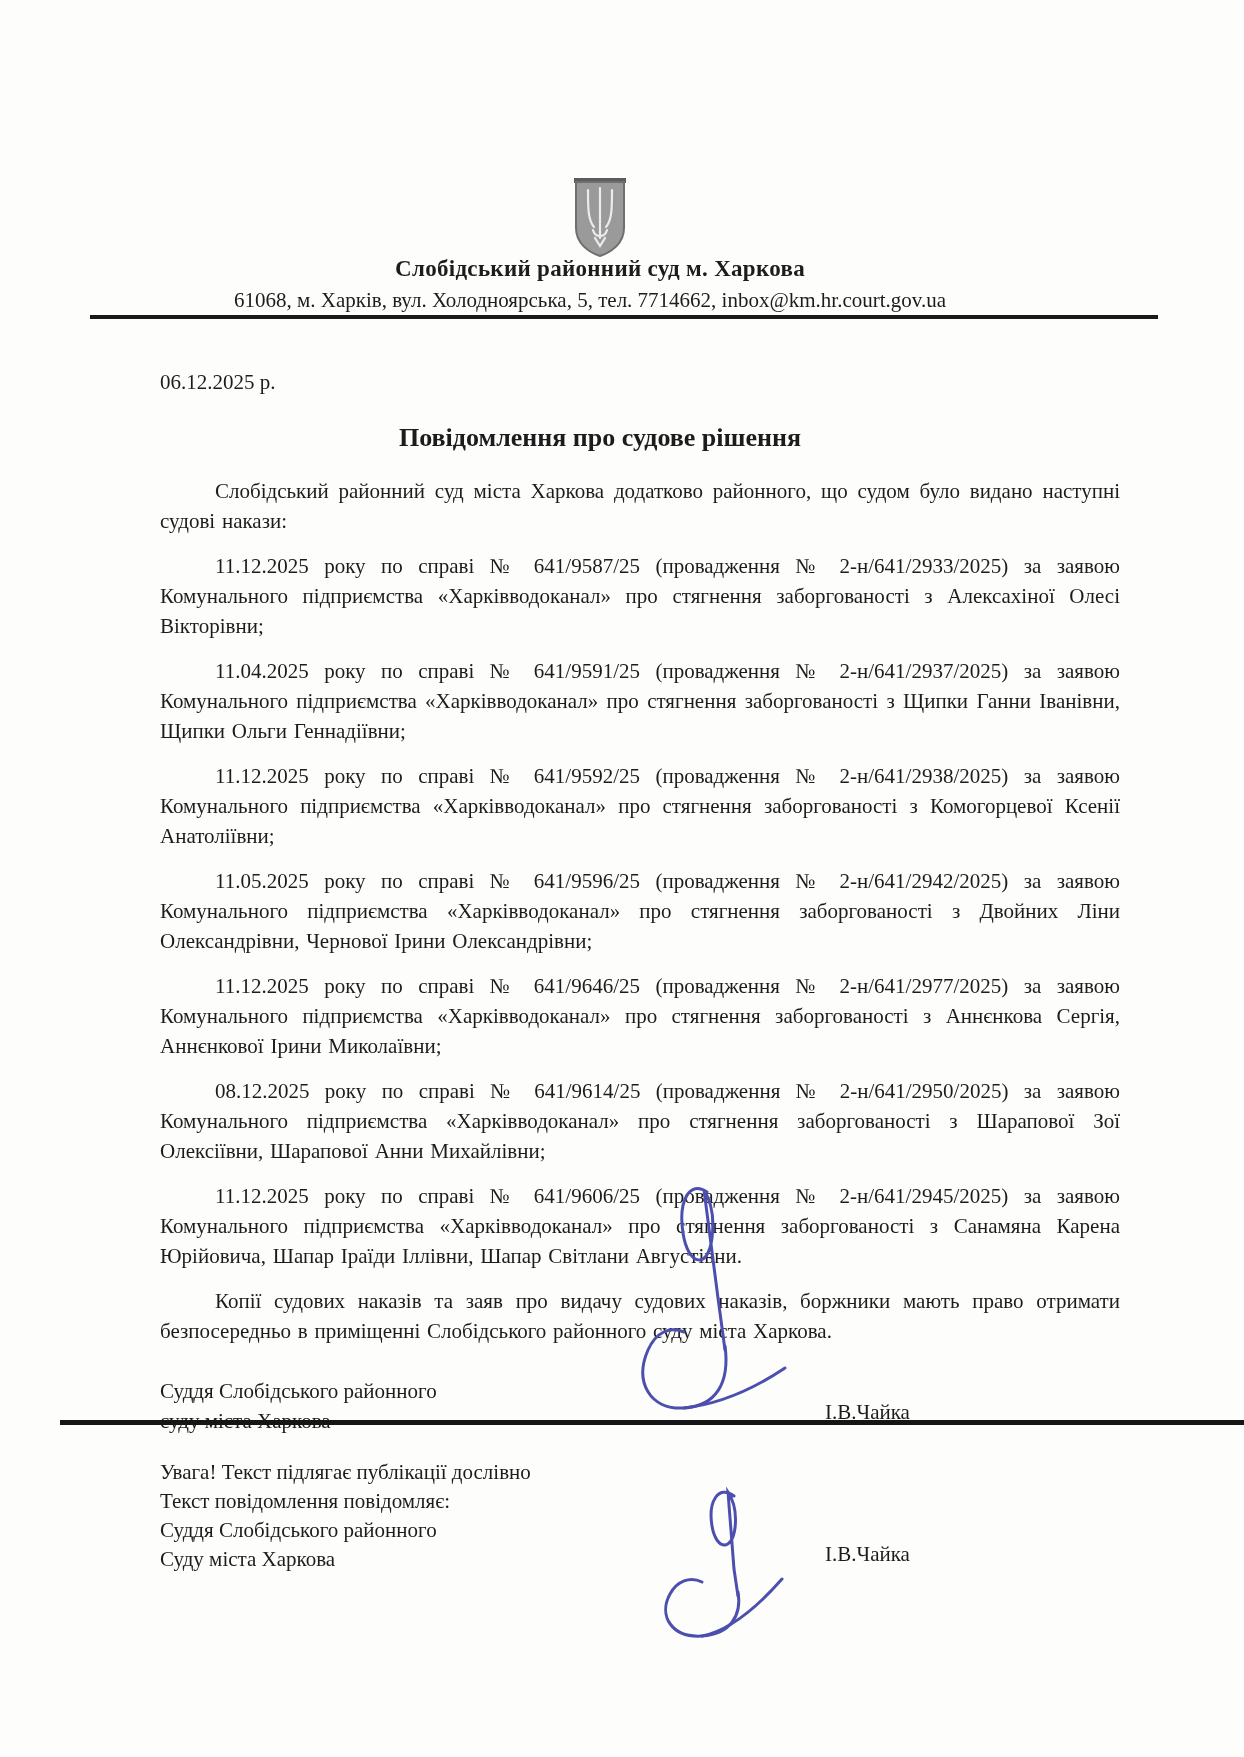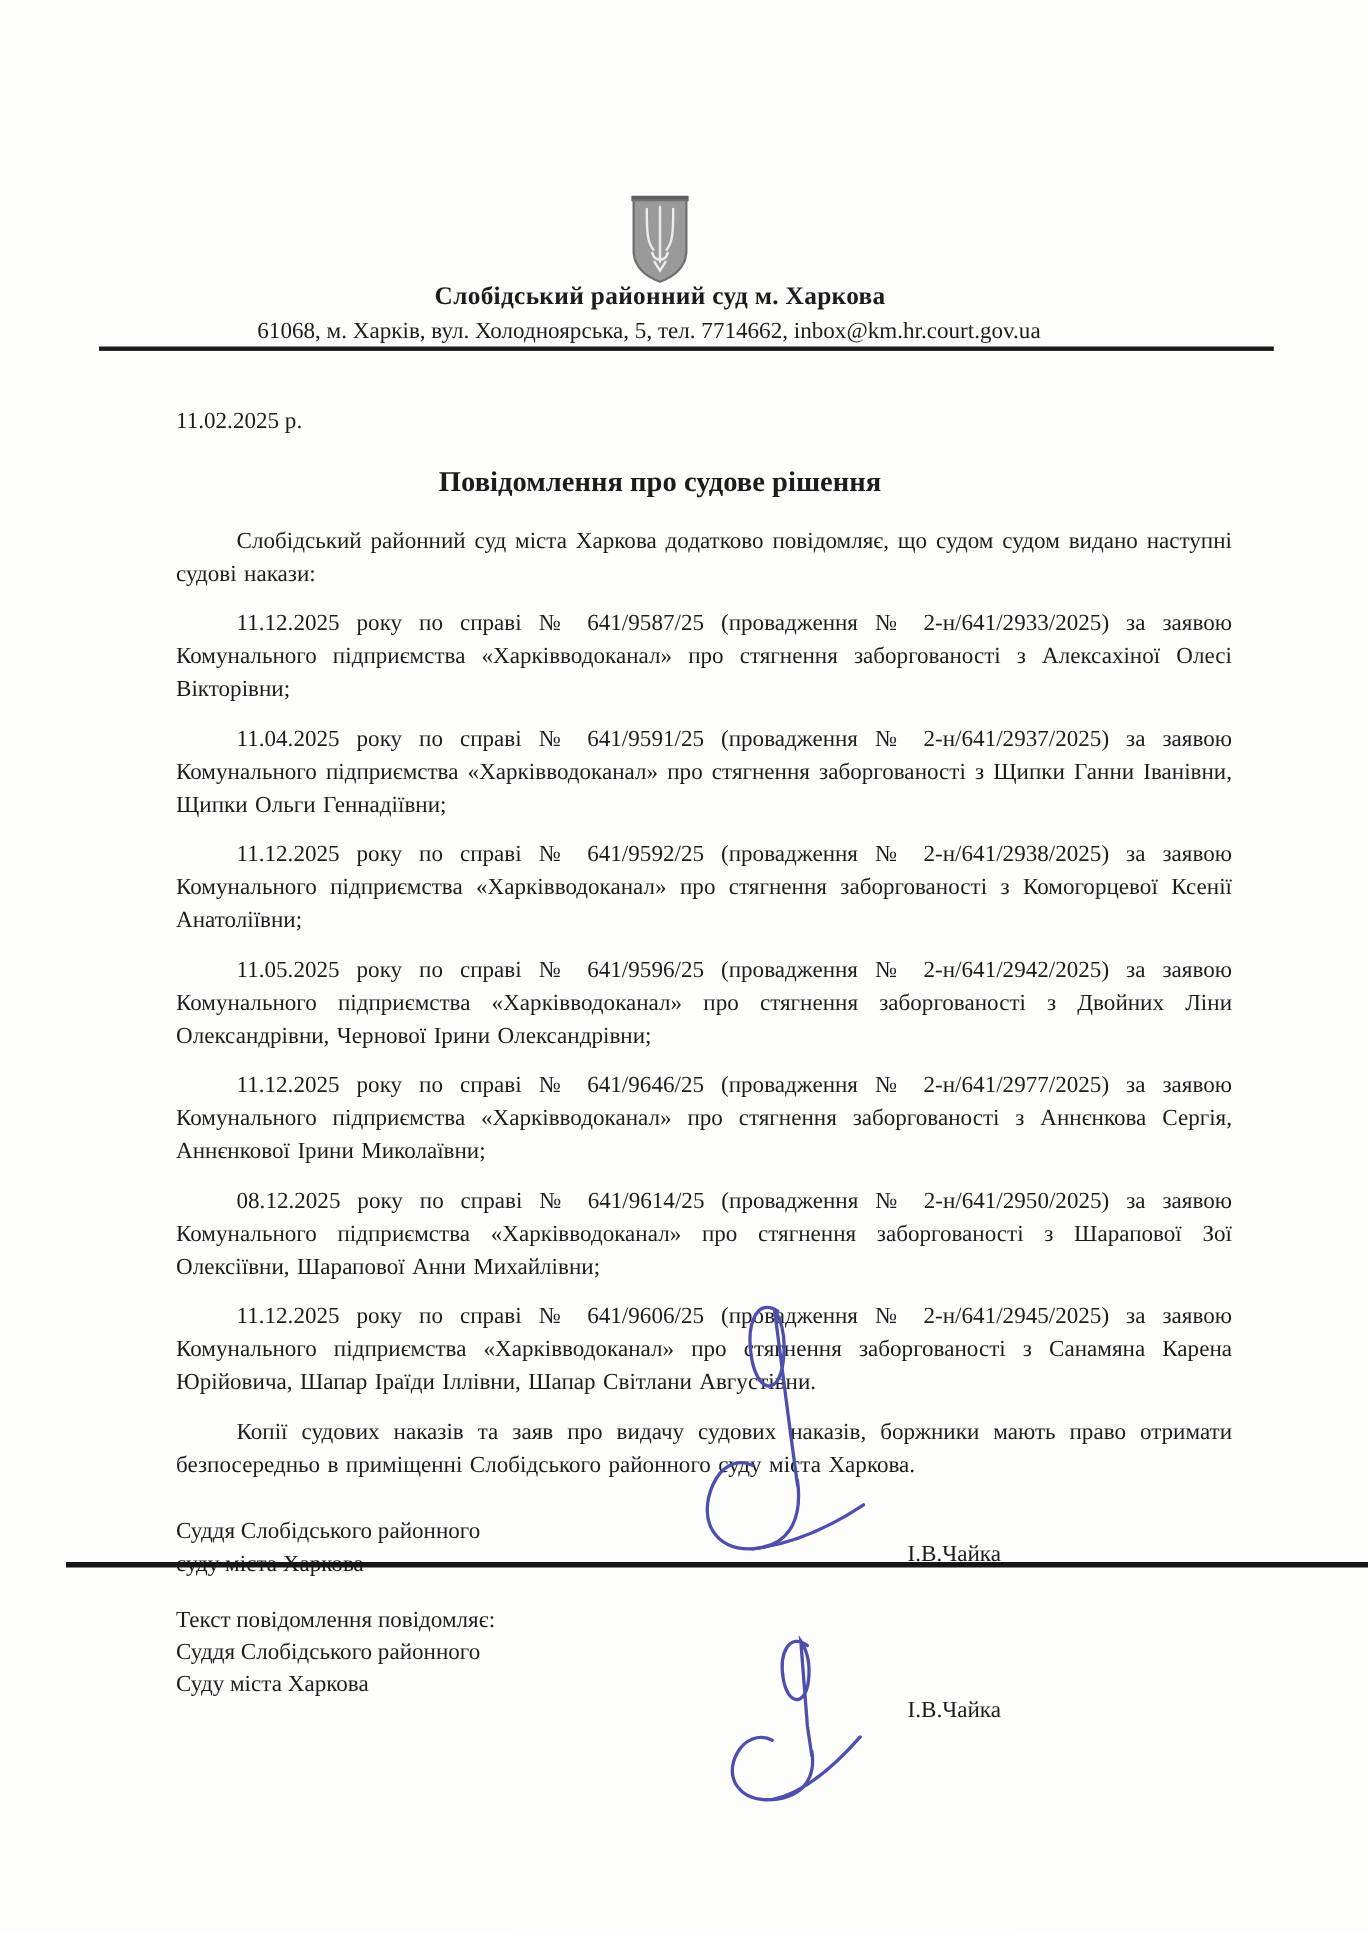--- a/index.html
+++ b/index.html
@@ -68,25 +68,25 @@
         <path d="M20,54 C22,62 32,62 34,54"></path>
         <path d="M22,62 L27,70 L32,62"></path>
       </g>
     </svg>
   </div>
 
   <div class="court-name">Слобідський районний суд м. Харкова</div>
   <div class="court-address">61068, м. Харків, вул. Холодноярська, 5, тел. 7714662, inbox@km.hr.court.gov.ua</div>
   <div class="rule-1"></div>
 
-  <div class="doc-date">11.02.2025 р.</div>
+  <div class="doc-date">06.12.2025 р.</div>
   <div class="doc-title">Повідомлення про судове рішення</div>
 
   <div class="content">
-    <p>Слобідський районний суд міста Харкова додатково повідомляє, що судом судом видано наступні судові накази:</p>
+    <p>Слобідський районний суд міста Харкова додатково районного, що судом було видано наступні судові накази:</p>
     <p>11.12.2025 року по справі № 641/9587/25 (провадження № 2-н/641/2933/2025) за заявою Комунального підприємства «Харківводоканал» про стягнення заборгованості з Алексахіної Олесі Вікторівни;</p>
     <p>11.04.2025 року по справі № 641/9591/25 (провадження № 2-н/641/2937/2025) за заявою Комунального підприємства «Харківводоканал» про стягнення заборгованості з Щипки Ганни Іванівни, Щипки Ольги Геннадіївни;</p>
     <p>11.12.2025 року по справі № 641/9592/25 (провадження № 2-н/641/2938/2025) за заявою Комунального підприємства «Харківводоканал» про стягнення заборгованості з Комогорцевої Ксенії Анатоліївни;</p>
     <p>11.05.2025 року по справі № 641/9596/25 (провадження № 2-н/641/2942/2025) за заявою Комунального підприємства «Харківводоканал» про стягнення заборгованості з Двойних Ліни Олександрівни, Чернової Ірини Олександрівни;</p>
     <p>11.12.2025 року по справі № 641/9646/25 (провадження № 2-н/641/2977/2025) за заявою Комунального підприємства «Харківводоканал» про стягнення заборгованості з Аннєнкова Сергія, Аннєнкової Ірини Миколаївни;</p>
     <p>08.12.2025 року по справі № 641/9614/25 (провадження № 2-н/641/2950/2025) за заявою Комунального підприємства «Харківводоканал» про стягнення заборгованості з Шарапової Зої Олексіївни, Шарапової Анни Михайлівни;</p>
     <p>11.12.2025 року по справі № 641/9606/25 (провадження № 2-н/641/2945/2025) за заявою Комунального підприємства «Харківводоканал» про стягнення заборгованості з Санамяна Карена Юрійовича, Шапар Іраїди Іллівни, Шапар Світлани Августівни.</p>
     <p>Копії судових наказів та заяв про видачу судових наказів, боржники мають право отримати безпосередньо в приміщенні Слобідського районного суду міста Харкова.</p>
   </div>
 
@@ -101,20 +101,21 @@
         <path d="M115,168 C120,205 106,228 74,230 C40,232 24,204 38,172 C46,154 60,148 74,154"></path>
         <path d="M74,230 C110,226 145,210 175,190"></path>
       </g>
     </svg>
   </div>
   <div class="sig-name-1">І.В.Чайка</div>
 
   <div class="rule-2"></div>
 
   <div class="sig-notice">
+    <div>Увага! Текст підлягає публікації дослівно</div>
     <div>Текст повідомлення повідомляє:</div>
     <div>Суддя Слобідського районного</div>
     <div>Суду міста Харкова</div>
   </div>
   <div class="signature-svg s2">
     <svg viewBox="0 0 170 160" width="170" height="160" xmlns="http://www.w3.org/2000/svg">
       <g stroke="#4c4fae" stroke-width="3" fill="none" stroke-linecap="round">
         <path d="M112,12 C96,0 86,18 90,42 C94,66 110,68 113,44 C115,26 110,14 106,8 L112,85 L116,112"></path>
         <path d="M116,108 C120,132 108,150 80,152 C50,154 36,132 48,110 C55,97 68,92 80,98"></path>
         <path d="M80,152 C110,146 138,120 160,95"></path>

